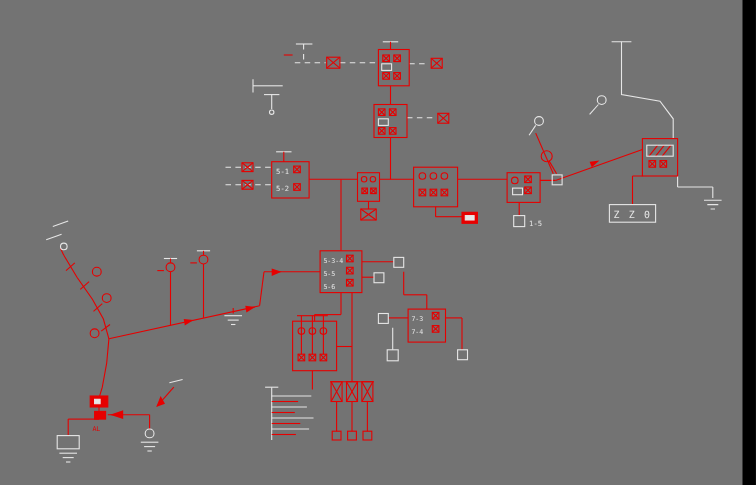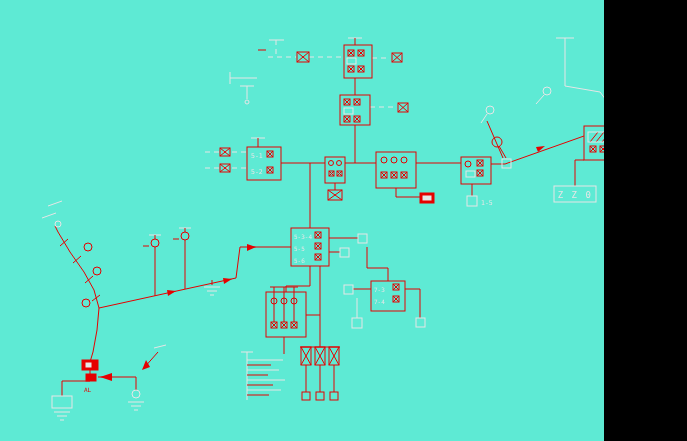--- a/index.html
+++ b/index.html
@@ -1,16 +1,16 @@
 <!DOCTYPE html>
 <html><head>
 <meta charset="utf-8">
 <style>
   html,body{margin:0;padding:0;background:#000;}
-  .stage{position:relative;width:604px;height:441px;background:#5eead4;overflow:hidden;}
+  .stage{position:relative;width:675px;height:441px;background:#737373;overflow:hidden;}
   svg{display:block;width:687px;height:441px;}
   text{font-family:"DejaVu Sans Mono","Liberation Mono",monospace;}
 </style>
 </head>
 <body>
 
 <div class="stage">
   <svg id="cad-svg" xmlns="http://www.w3.org/2000/svg" viewBox="0 0 687 441">
       <line x1="268" y1="57" x2="296" y2="57" stroke="#e6e6e6" stroke-width="1" stroke-dasharray="5 4"></line>
       <line x1="309" y1="57" x2="344" y2="57" stroke="#e6e6e6" stroke-width="1" stroke-dasharray="5 4"></line>

